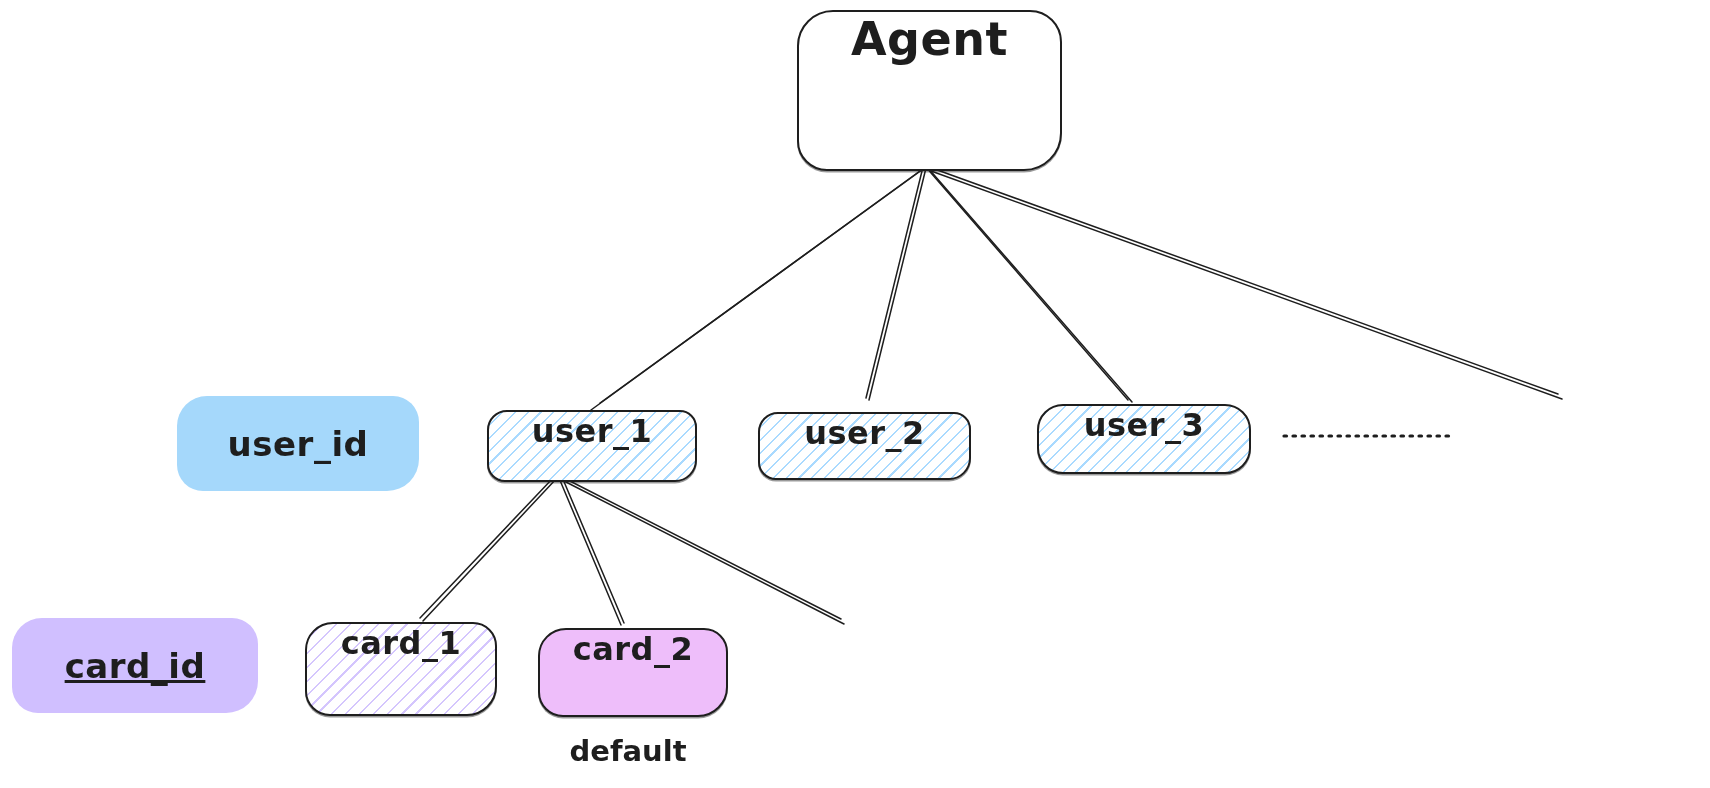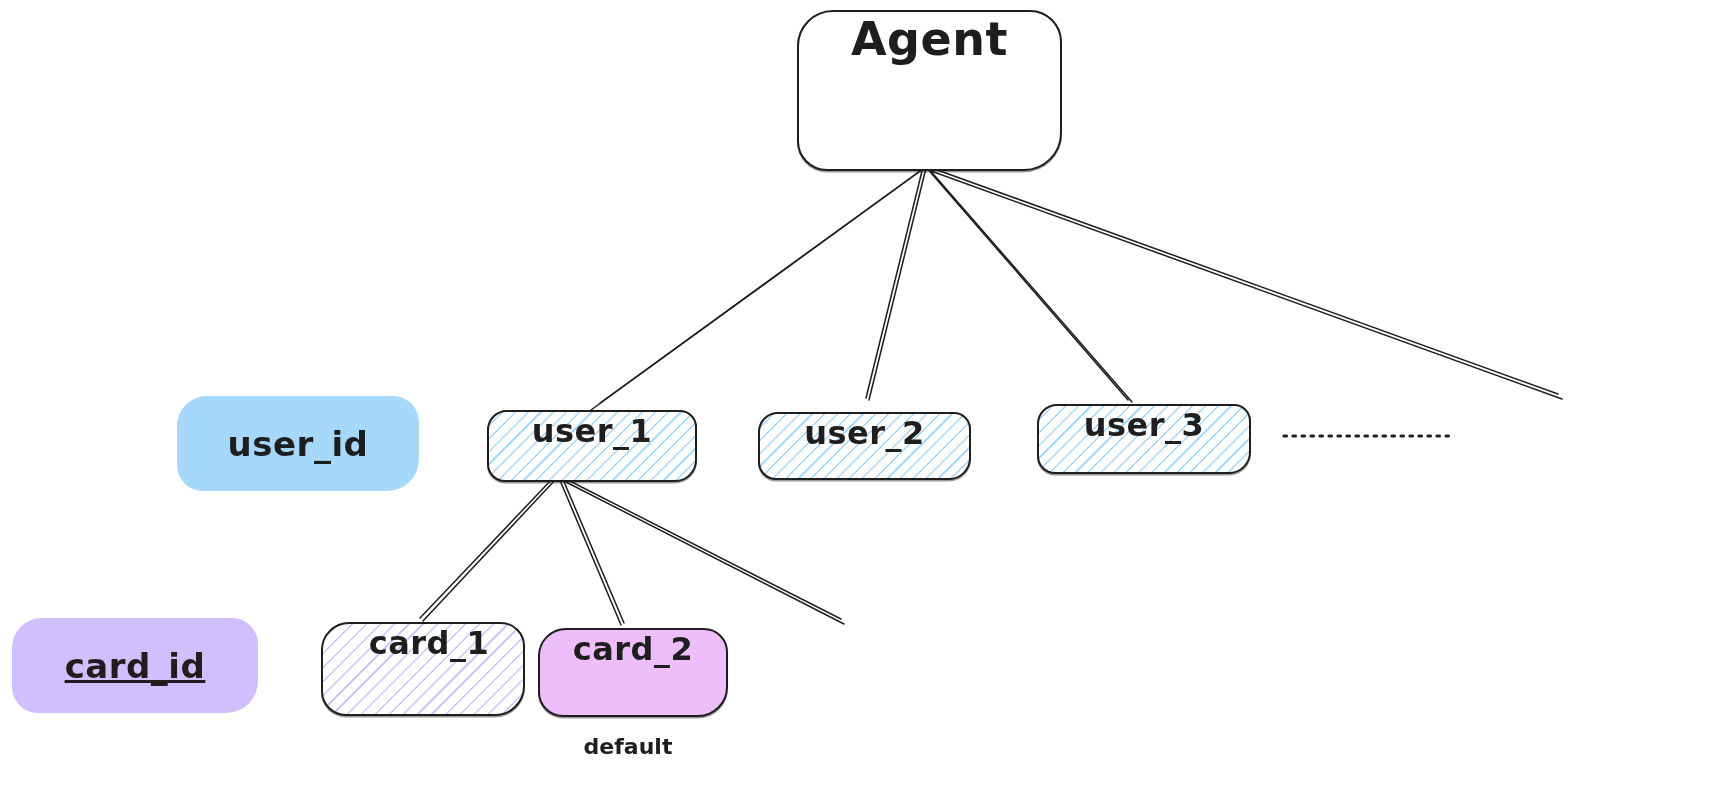--- a/index.html
+++ b/index.html
@@ -24,23 +24,23 @@
   .node span, .pill span{white-space:nowrap;}
   .root{
     left:797px;top:10px;width:261px;height:157px;
     border-radius:36px 32px 38px 30px;
     font-size:46px;
   }
   .unode{font-size:32px;border-radius:20px 17px 22px 18px;}
   .cnode{font-size:32px;border-radius:28px 24px 30px 25px;}
   .u1{left:487px;top:410px;width:206px;height:68px;}
   .u2{left:758px;top:389px;width:209px;height:64px;margin-top:23px;}
-  .u3{left:1037px;top:404px;width:210px;height:66px;}
+  .u3{left:1037px;top:404px;width:210px;height:66px;border-radius:26px;}
   .un{left:1470px;top:400px;width:196px;height:67px;}
-  .c1{left:321px;top:622px;width:188px;height:90px;padding-left:12px;}
+  .c1{left:305px;top:622px;width:188px;height:90px;}
   .c2{left:538px;top:628px;width:186px;height:85px;background:#eebefa;}
   .c3{left:748px;top:627px;width:190px;height:90px;}
   .hatch-blue{
     background-color:#ffffff;
     background-image:repeating-linear-gradient(135deg,
       rgba(165,216,255,0.95) 0px, rgba(165,216,255,0.95) 1.6px,
       rgba(0,0,0,0) 1.6px, rgba(0,0,0,0) 9px);
   }
   .hatch-purple{
     background-color:#ffffff;
@@ -64,21 +64,21 @@
   .pill-card{
     left:12px;top:618px;width:246px;height:95px;
     background:#d0bfff;
     border-radius:30px 26px 32px 26px;
     text-decoration:underline;
   }
   .annotation{
     position:absolute;
     left:540px;top:734px;width:176px;
     text-align:center;
-    font-size:22px;font-weight:600;
+    font-size:29px;font-weight:600;
   }
 </style>
 </head>
 <body>
 
 <div class="canvas">
 
   <svg class="edges" viewBox="0 0 1710 788" xmlns="http://www.w3.org/2000/svg" fill="none" stroke="#1e1e1e" stroke-width="1.5" stroke-linecap="round">
 
     <path d="M924 168 L591 410"></path>

